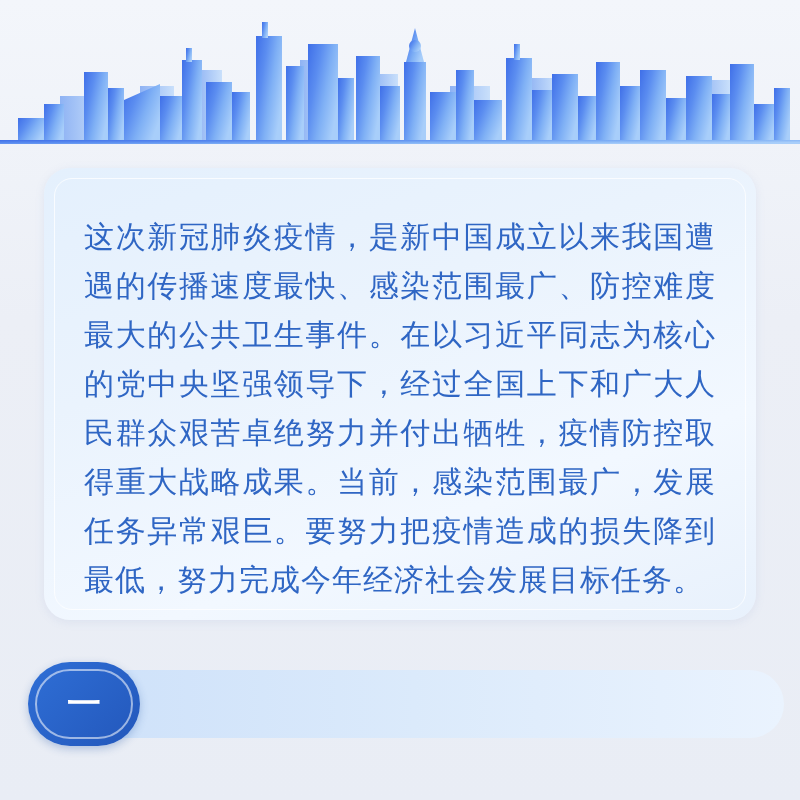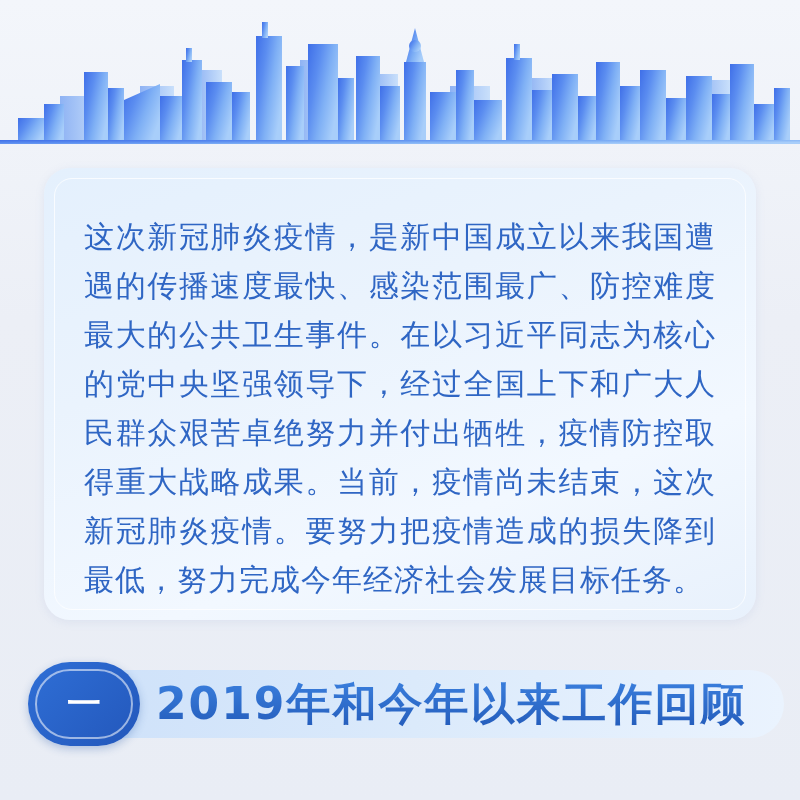--- a/index.html
+++ b/index.html
@@ -215,25 +215,24 @@
         <rect x="730" y="64" width="24" height="78"></rect>
         <rect x="754" y="104" width="20" height="38"></rect>
         <rect x="774" y="88" width="16" height="54"></rect>
 
         <rect x="0" y="140" width="800" height="4"></rect>
       </g>
     </svg>
   </div>
 
   <div class="quote-card">
-    <div class="quote-text">这次新冠肺炎疫情，是新中国成立以来我国遭遇的传播速度最快、感染范围最广、防控难度最大的公共卫生事件。在以习近平同志为核心的党中央坚强领导下，经过全国上下和广大人民群众艰苦卓绝努力并付出牺牲，疫情防控取得重大战略成果。当前，疫情尚未结束，这次新冠肺炎疫情。要努力把疫情造成的损失降到最低，努力完成今年经济社会发展目标任务。</div>
+    <div class="quote-text">这次新冠肺炎疫情，是新中国成立以来我国遭遇的传播速度最快、感染范围最广、防控难度最大的公共卫生事件。在以习近平同志为核心的党中央坚强领导下，经过全国上下和广大人民群众艰苦卓绝努力并付出牺牲，疫情防控取得重大战略成果。当前，感染范围最广，发展任务异常艰巨。要努力把疫情造成的损失降到最低，努力完成今年经济社会发展目标任务。</div>
   </div>
 
   <div class="section-bar">
     <div class="bar-bg"></div>
     <div class="bar-accent">
       <div class="bar-accent-inner"></div>
     </div>
     <div class="bar-number">一</div>
-    <div class="bar-title">2019年和今年以来工作回顾</div>
   </div>
 
 </div>
 
 </body></html>

